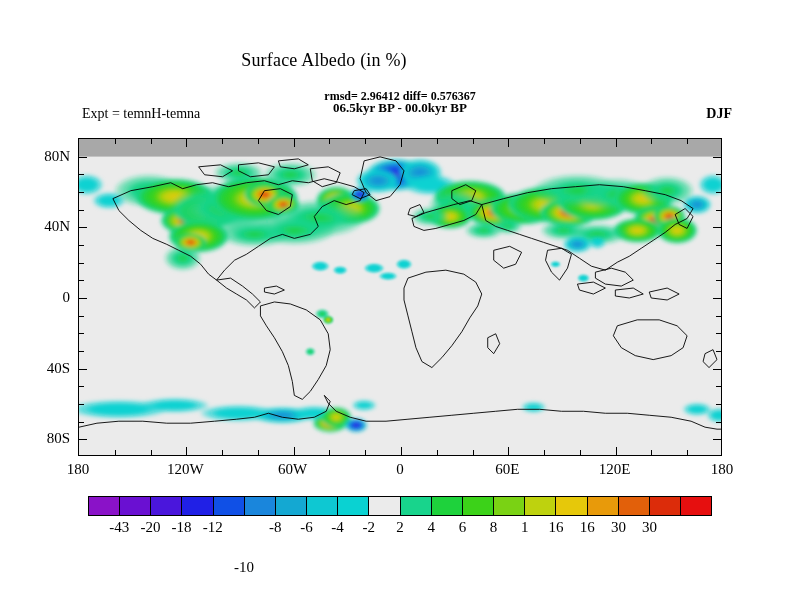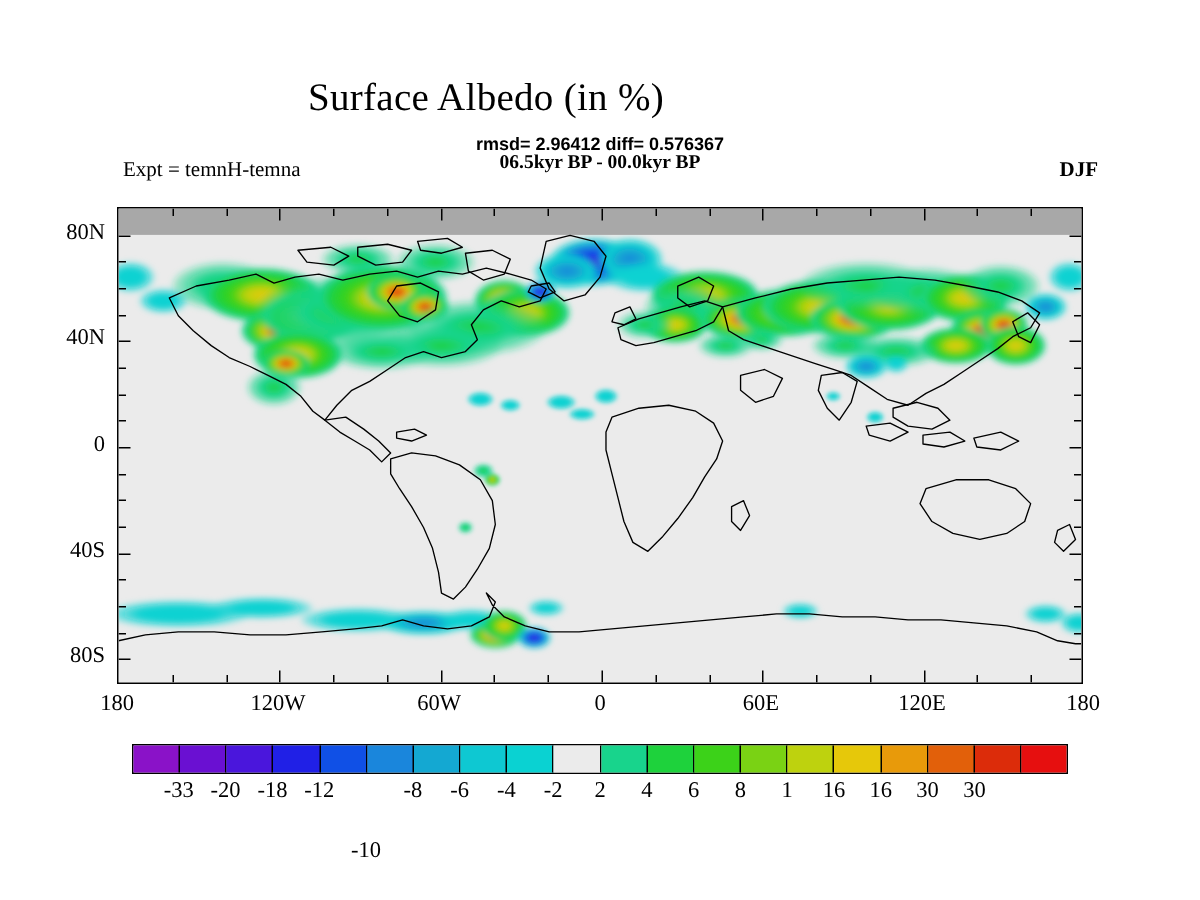--- a/index.html
+++ b/index.html
@@ -16,32 +16,32 @@
     color: #000000;
   }
 
   
   #figure-title {
     position: absolute;
     left: 0;
     top: 50px;
     width: 648px;
     text-align: center;
-    font-size: 26px;
+    font-size: 18px;
     font-family: "Liberation Serif", serif;
     letter-spacing: 0.2px;
   }
   #stats-line {
     position: absolute;
     left: 0;
     top: 89px;
     width: 800px;
     text-align: center;
     font-size: 12px;
-    font-family: Liberation Sans, sans-serif;
+    font-family: Liberation Serif, serif;
     font-weight: bold;
   }
   #period-line {
     position: absolute;
     left: 0;
     top: 100px;
     width: 800px;
     text-align: center;
     font-size: 13px;
     font-family: "Liberation Serif", serif;
@@ -531,21 +531,21 @@
     <div class="cb-cell" style="background: rgb(60, 210, 25);"></div>
     <div class="cb-cell" style="background: rgb(122, 210, 20);"></div>
     <div class="cb-cell" style="background: rgb(190, 210, 14);"></div>
     <div class="cb-cell" style="background: rgb(230, 200, 10);"></div>
     <div class="cb-cell" style="background: rgb(232, 154, 10);"></div>
     <div class="cb-cell" style="background: rgb(226, 96, 10);"></div>
     <div class="cb-cell" style="background: rgb(220, 44, 10);"></div>
     <div class="cb-cell" style="background: rgb(230, 15, 15);"></div>
   </div>
 <div id="colorbar-ticklabels">
-    <div class="cb-label" style="left: 5%;">-33</div>
+    <div class="cb-label" style="left: 5%;">-43</div>
     <div class="cb-label" style="left: 10%;">-20</div>
     <div class="cb-label" style="left: 15%;">-18</div>
     <div class="cb-label" style="left: 20%;">-12</div>
     <div class="cb-label" style="left: 25%; margin-top: 40px;">-10</div>
     <div class="cb-label" style="left: 30%;">-8</div>
     <div class="cb-label" style="left: 35%;">-6</div>
     <div class="cb-label" style="left: 40%;">-4</div>
     <div class="cb-label" style="left: 45%;">-2</div>
     <div class="cb-label" style="left: 50%;">2</div>
     <div class="cb-label" style="left: 55%;">4</div>

